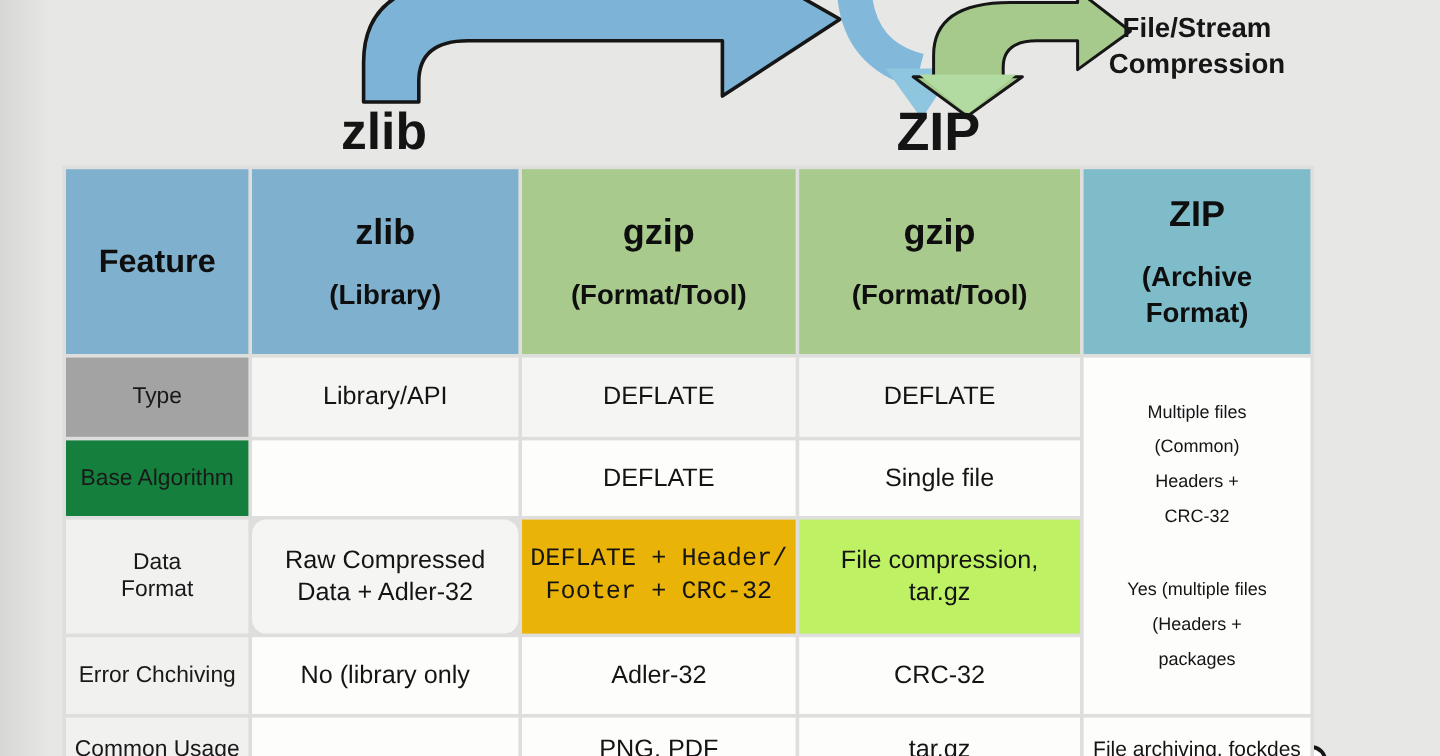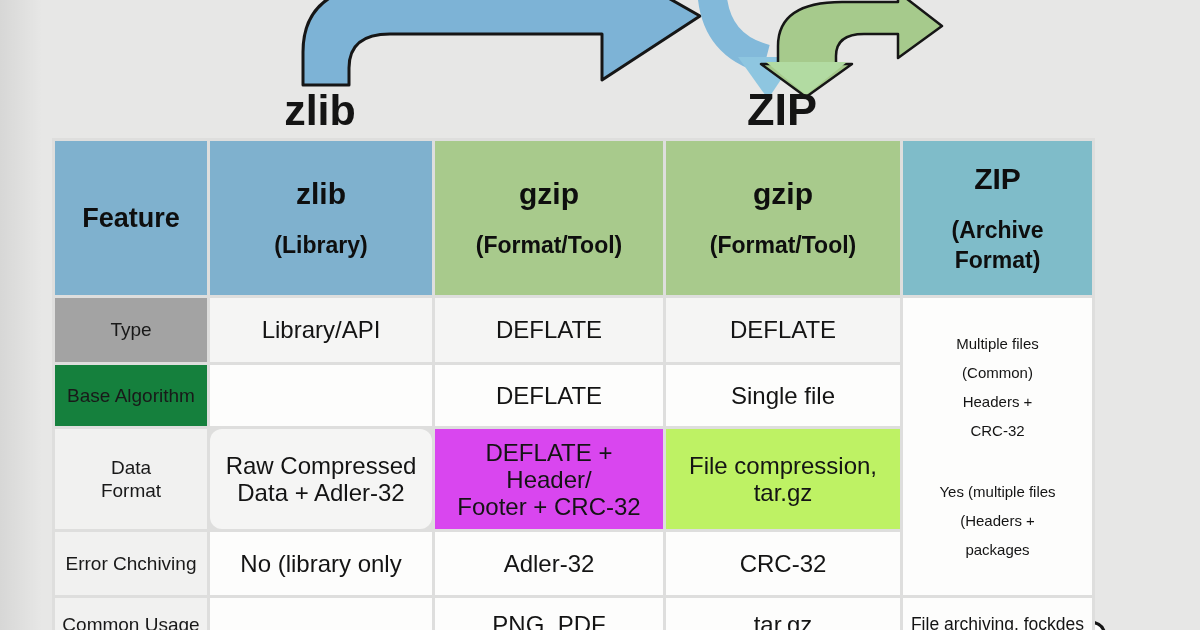--- a/index.html
+++ b/index.html
@@ -28,21 +28,21 @@
   table.cmp { border-collapse:separate; border-spacing:3px; background:#dededd; }
   table.cmp th, table.cmp td {
     text-align:center; vertical-align:middle; padding:2px 6px;
     white-space:pre-line;
   }
   th.hd { font-weight:bold; }
   .hd-title { font-size:30px; font-weight:bold; line-height:36px; color:#0e0e0e; }
   .hd-title.feature { font-size:27px; }
   .hd-sub { font-size:23px; font-weight:bold; line-height:30px; color:#0e0e0e; }
   td.lbl { font-size:19px; line-height:23px; color:#191919; }
-  td.dat { font-size:24px; line-height:27px; color:#141414; }
+  td.dat { font-size:21px; line-height:27px; color:#141414; }
   td.zipcell { font-size:15px; line-height:29px; }
   td.zipcell .p2 { margin-top:3px; }
   td.small { font-size:17.5px; }
 </style>
 </head>
 <body>
 
 <div class="canvas" style="background-color: rgb(231, 231, 230);">
 
   <svg class="arrow-layer" viewBox="0 0 1200 630">
@@ -53,20 +53,22 @@
     <polygon points="738,57 796,57 768,99" fill="#8ec6e0"></polygon>
 
     <path d="M 898,2 L 898,-8 L 942,26 L 898,58 L 898,34 L 864,34 Q 836,34 836,56 L 836,64 L 852,64 L 806,97 L 761,64 L 778,64 L 778,46 Q 778,2 842,2 Z" stroke="#161616" stroke-width="2.5" stroke-linejoin="round" fill="#a6ca8c"></path>
     <polygon points="766,62 847,62 806,95" fill="#b2dba2"></polygon>
 
     <path d="M 700,660 L 700,638 Q 700,622 716,622 L 971,622 L 989,567 L 1004,622 L 1089,622 Q 1105,622 1105,638 L 1105,660 Z" stroke="#161616" stroke-width="3" stroke-linejoin="round" fill="#fdfdfd"></path>
   </svg>
 
   <div class="big-label zlib-label">zlib</div>
   <div class="big-label zip-label">ZIP</div>
+  <div class="stream-label">File/Stream
+Compression</div>
 
   <div class="table-wrap">
     <table class="cmp" style="background-color: rgb(222, 222, 221);">
       <colgroup>
         <col style="width:152px">
           <col style="width:222px">
           <col style="width:228px">
           <col style="width:234px">
           <col style="width:189px">
       </colgroup>
@@ -111,21 +113,21 @@
         <td class="lbl" style="background-color: #15803d;">Base Algorithm</td>
         <td class="dat" style="background-color: rgb(253, 253, 252);"></td>
         <td class="dat" style="background-color: rgb(253, 253, 252);">DEFLATE</td>
         <td class="dat" style="background-color: rgb(253, 253, 252);">Single file</td>
       </tr>
       <tr style="height:78px">
         <td class="lbl" style="background-color: rgb(241, 241, 240);">Data
 Format</td>
         <td class="dat" style="background-color: rgb(245, 245, 244); border-radius: 12px;">Raw Compressed
 Data + Adler-32</td>
-        <td class="dat" style="background-color: #d946ef;">DEFLATE + Header/
+        <td class="dat" style="background-color: #eab308; font-family: Liberation Mono, monospace;">DEFLATE + Header/
 Footer + CRC-32</td>
         <td class="dat" style="background-color: #bef264;">File compression,
 tar.gz</td>
       </tr>
       <tr style="height:53px">
         <td class="lbl" style="background-color: rgb(241, 241, 240);">Error Chchiving</td>
         <td class="dat" style="background-color: rgb(253, 253, 252);">No (library only</td>
         <td class="dat" style="background-color: rgb(253, 253, 252);">Adler-32</td>
         <td class="dat" style="background-color: rgb(253, 253, 252);">CRC-32</td>
       </tr>

